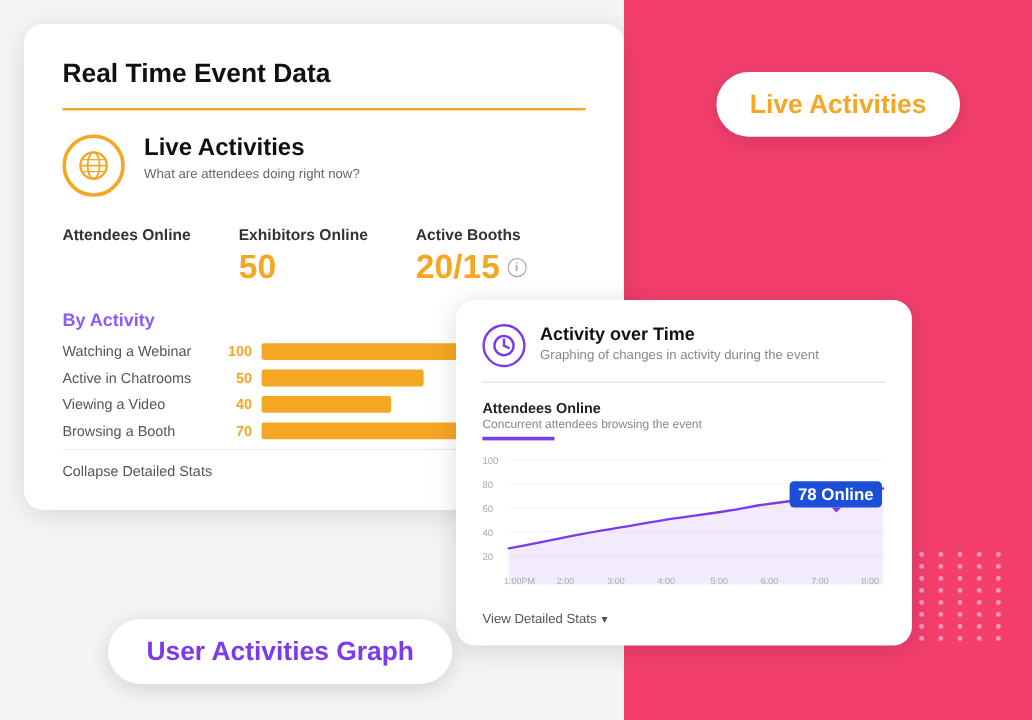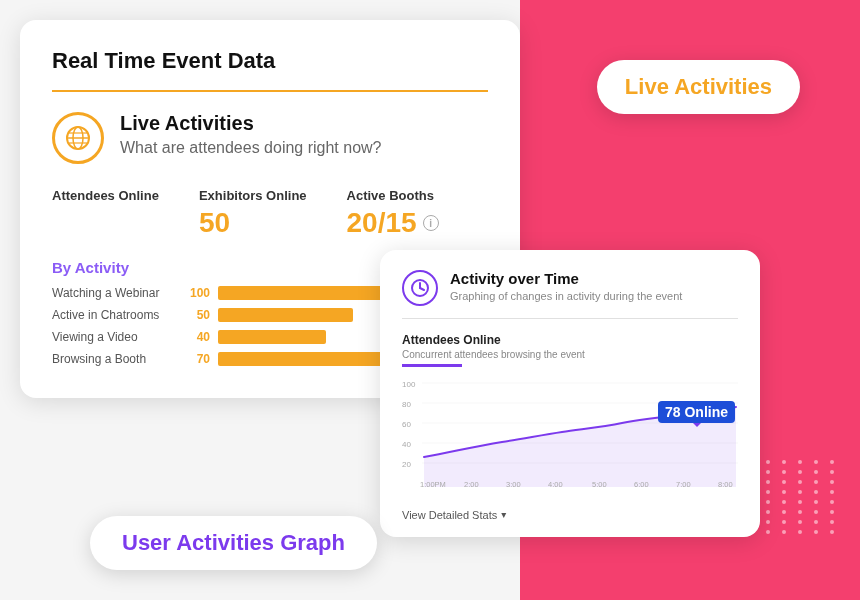--- a/index.html
+++ b/index.html
@@ -89,21 +89,21 @@
     }
 
     .live-text h2 {
       font-size: 20px;
       font-weight: 700;
       color: #111;
       margin-bottom: 4px;
     }
 
     .live-text p {
-      font-size: 16px;
+      font-size: 11px;
       color: #666;
     }
 
     .stats-row {
       display: flex;
       gap: 40px;
       margin-bottom: 20px;
     }
 
     .stat-item {}
@@ -473,20 +473,24 @@
       </div>
     </div>
         <div class="table-row">
       <span class="row-label">Browsing a Booth</span>
       <span class="row-value">70</span>
       <div class="bar-container">
         <div class="bar" style="width:70%;"></div>
       </div>
     </div>
       </div>
+    <div class="collapse-row">
+      <span class="collapse-text">Collapse Detailed Stats</span>
+      <span class="collapse-arrow">∧</span>
+    </div>
   </div>
 </div>
 
 <div class="activity-card">
   <div class="activity-card-header">
     <div class="clock-icon">
       <svg width="20" height="20" viewBox="0 0 20 20" fill="none">
         <circle cx="10" cy="10" r="8" stroke="#7c3aed" stroke-width="2"></circle>
         <line x1="10" y1="5" x2="10" y2="10" stroke="#7c3aed" stroke-width="2" stroke-linecap="round"></line>
         <line x1="10" y1="10" x2="14" y2="12" stroke="#7c3aed" stroke-width="2" stroke-linecap="round"></line>

